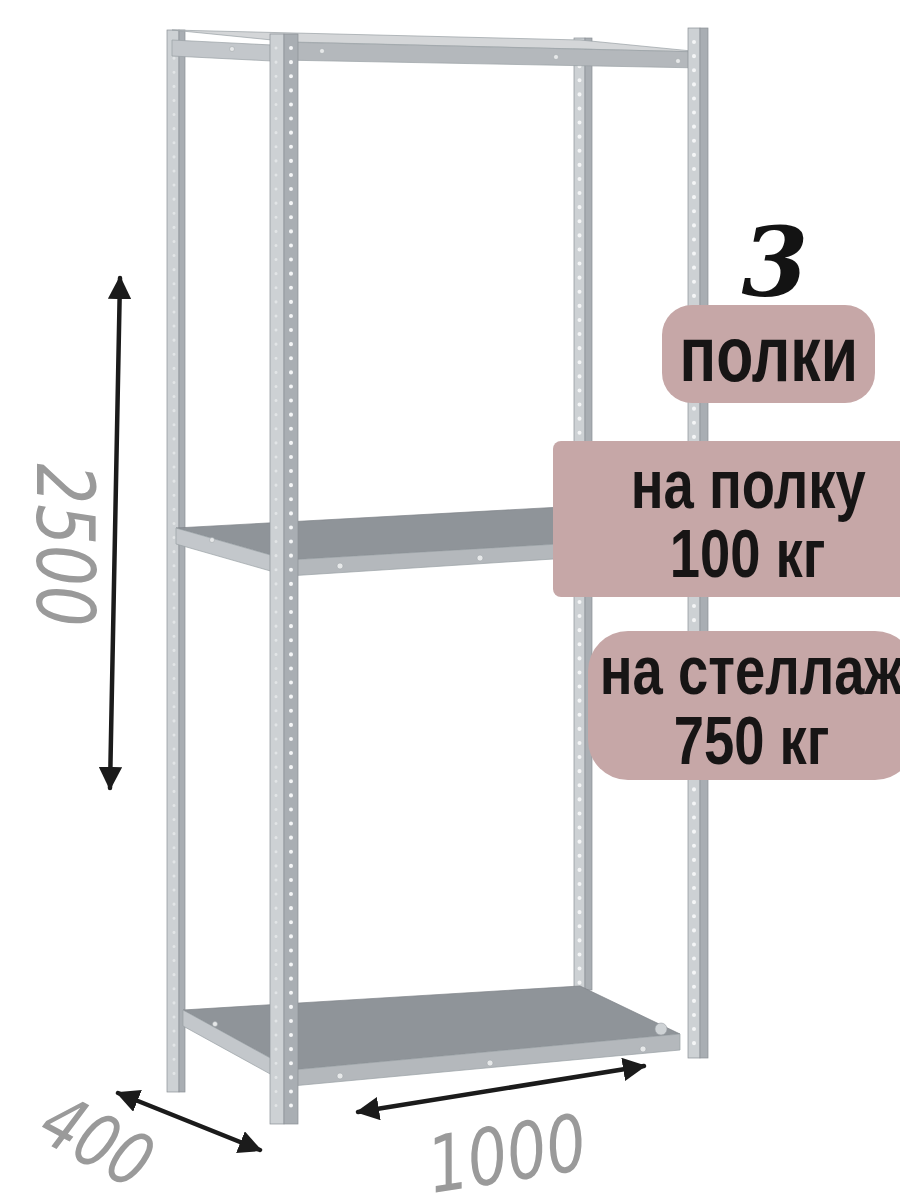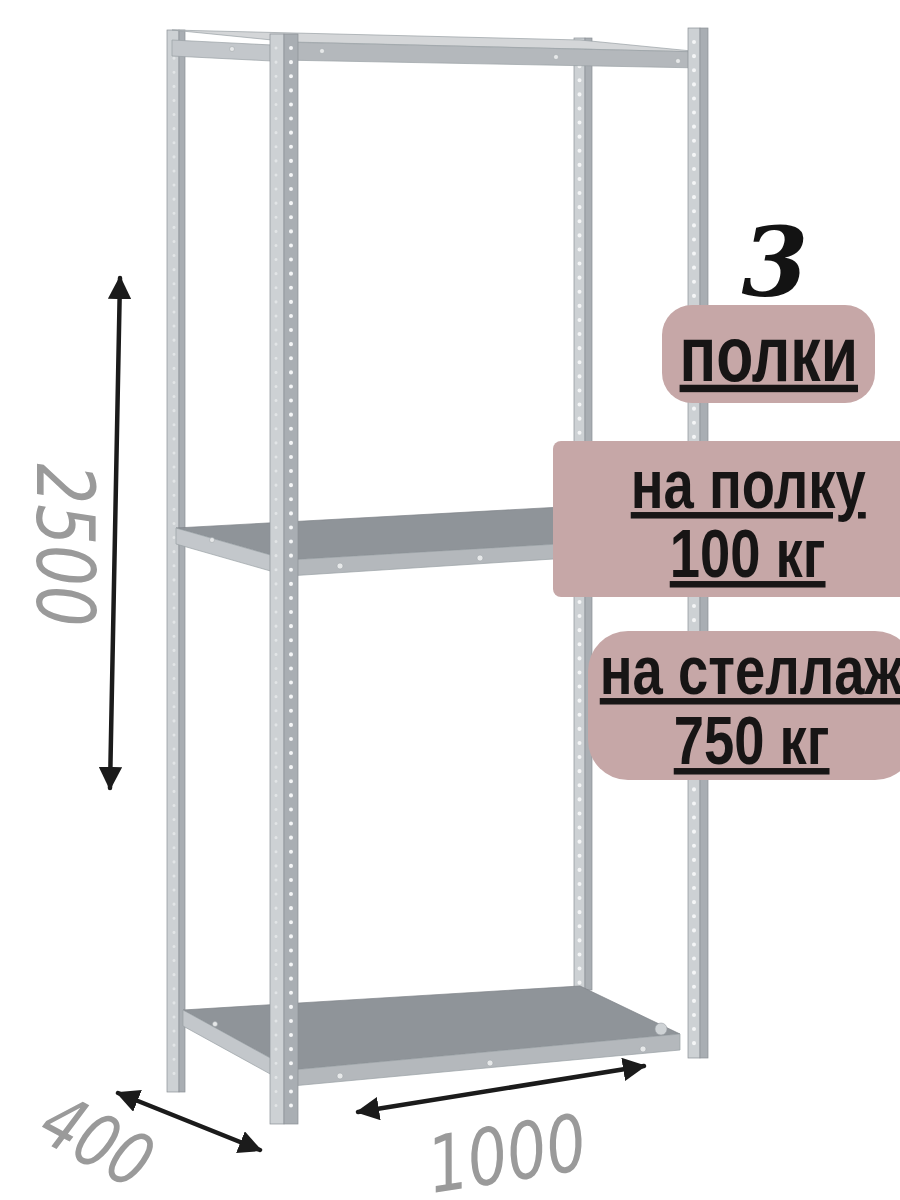--- a/index.html
+++ b/index.html
@@ -39,21 +39,21 @@
   .count{
     position:absolute;left:775px;top:263px;transform:translate(-50%,-50%);
     font-family:"DejaVu Serif",serif;font-style:italic;font-weight:bold;
     font-size:96px;color:var(--count-text,#131313);line-height:1;
   }
 
   
   .badge{
     position:absolute;background:var(--badge-bg,#c6a7a7);color:var(--badge-text,#171515);
     display:flex;flex-direction:column;align-items:center;justify-content:center;
-    font-weight:bold;text-align:center;gap:2px;text-decoration:underline;
+    font-weight:bold;text-align:center;gap:2px;
   }
   .badge .bl{display:inline-block;font-size:64px;line-height:1.05;white-space:nowrap;transform:scale(0.85,1.08);}
   #badge-polki{left:662px;top:305px;width:213px;height:98px;border-radius:30px;}
   #badge-polki .bl{font-size:74px;transform:scale(0.82,1.06);}
   #badge-shelf{left:553px;top:441px;width:318px;height:156px;border-radius:8px;padding-left:36px;}
   #badge-rack{left:548px;top:631px;width:327px;height:149px;border-radius:40px;margin-left:40px;}
 </style>
 </head>
 <body>
 

